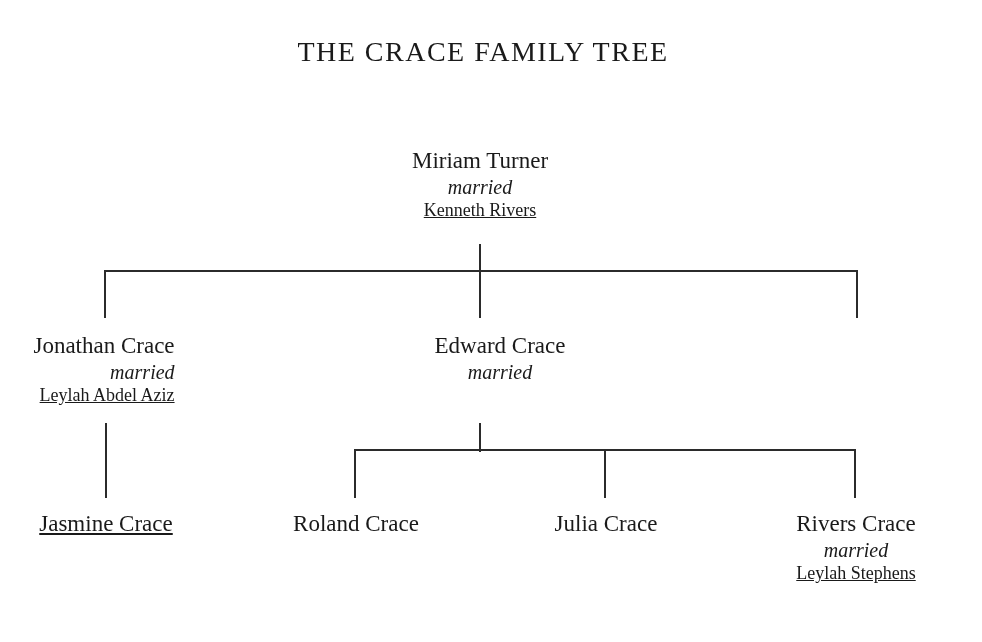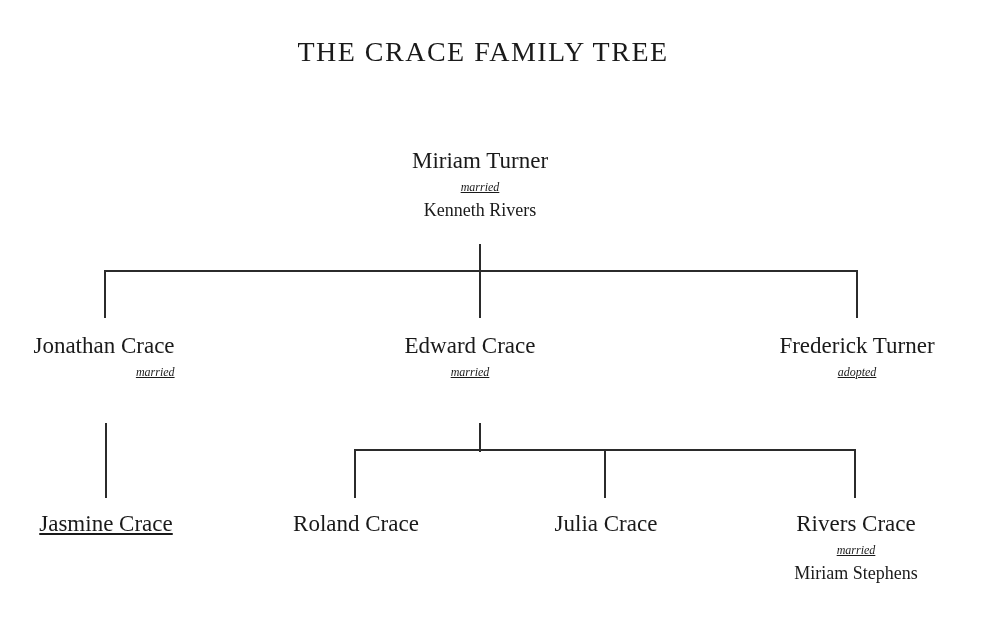--- a/index.html
+++ b/index.html
@@ -29,22 +29,22 @@
     white-space: nowrap;
   }
   .node {
     position: absolute;
     transform: translateX(-50%);
     text-align: center;
     color: var(--text-color);
     white-space: nowrap;
   }
   .node .name     { font-size: 23px; line-height: 30px; }
-  .node .relation { font-size: 12px; line-height: 23px; font-style: italic; text-decoration: underline; }
-  .node .spouse   { font-size: 18px; line-height: 23px; }
+  .node .relation { font-size: 20px; line-height: 23px; font-style: italic; }
+  .node .spouse   { font-size: 18px; line-height: 23px; text-decoration: underline; }
   .line {
     position: absolute;
     background: var(--line-color);
   }
   .line.h { height: 2px; }
   .line.v { width: 2px; }
 </style>
 </head>
 <body>
 
@@ -59,31 +59,28 @@
   </div>
 
   <div class="line v" style="left:479px; top:244px; height:74px;"></div>
   <div class="line h" style="left:105px; top:270px; width:753px;"></div>
   <div class="line v" style="left:104px; top:270px; height:48px;"></div>
   <div class="line v" style="left:856px; top:270px; height:48px;"></div>
 
   <div class="node" style="top:331px; left:104px;text-align:right;">
     <div class="name">Jonathan Crace</div>
     <div class="relation">married</div>
+    <div class="spouse">Leylah Abdel Aziz</div>
   </div>
 
-  <div class="node" style="top:331px; left:470px;">
+  <div class="node" style="top:331px; left:500px;">
     <div class="name">Edward Crace</div>
     <div class="relation">married</div>
   </div>
 
-  <div class="node" style="top:331px; left:857px;">
-    <div class="name">Frederick Turner</div>
-    <div class="relation">adopted</div>
-  </div>
 
   <div class="line v" style="left:105px; top:423px; height:75px;"></div>
 
   <div class="line v" style="left:479px; top:423px; height:29px;"></div>
   <div class="line h" style="left:354px; top:449px; width:502px;"></div>
   <div class="line v" style="left:354px; top:449px; height:49px;"></div>
   <div class="line v" style="left:604px; top:449px; height:49px;"></div>
   <div class="line v" style="left:854px; top:449px; height:49px;"></div>
 
   <div class="node" style="top:509px; left:106px;text-decoration:underline;">
@@ -94,16 +91,16 @@
     <div class="name">Roland Crace</div>
   </div>
 
   <div class="node" style="top:509px; left:606px;">
     <div class="name">Julia Crace</div>
   </div>
 
   <div class="node" style="top:509px; left:856px;">
     <div class="name">Rivers Crace</div>
     <div class="relation">married</div>
-    <div class="spouse">Miriam Stephens</div>
+    <div class="spouse">Leylah Stephens</div>
   </div>
 
 </div>
 
 </body></html>

